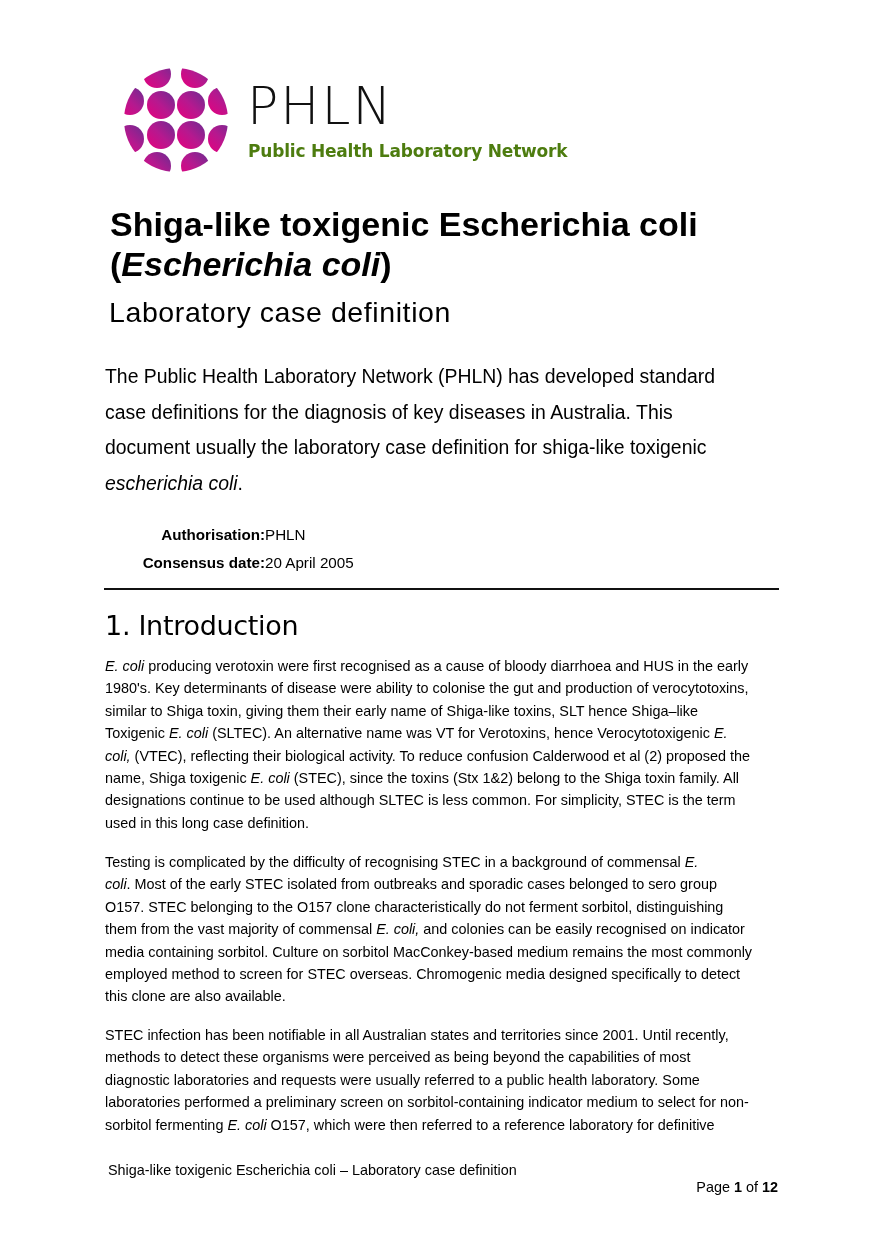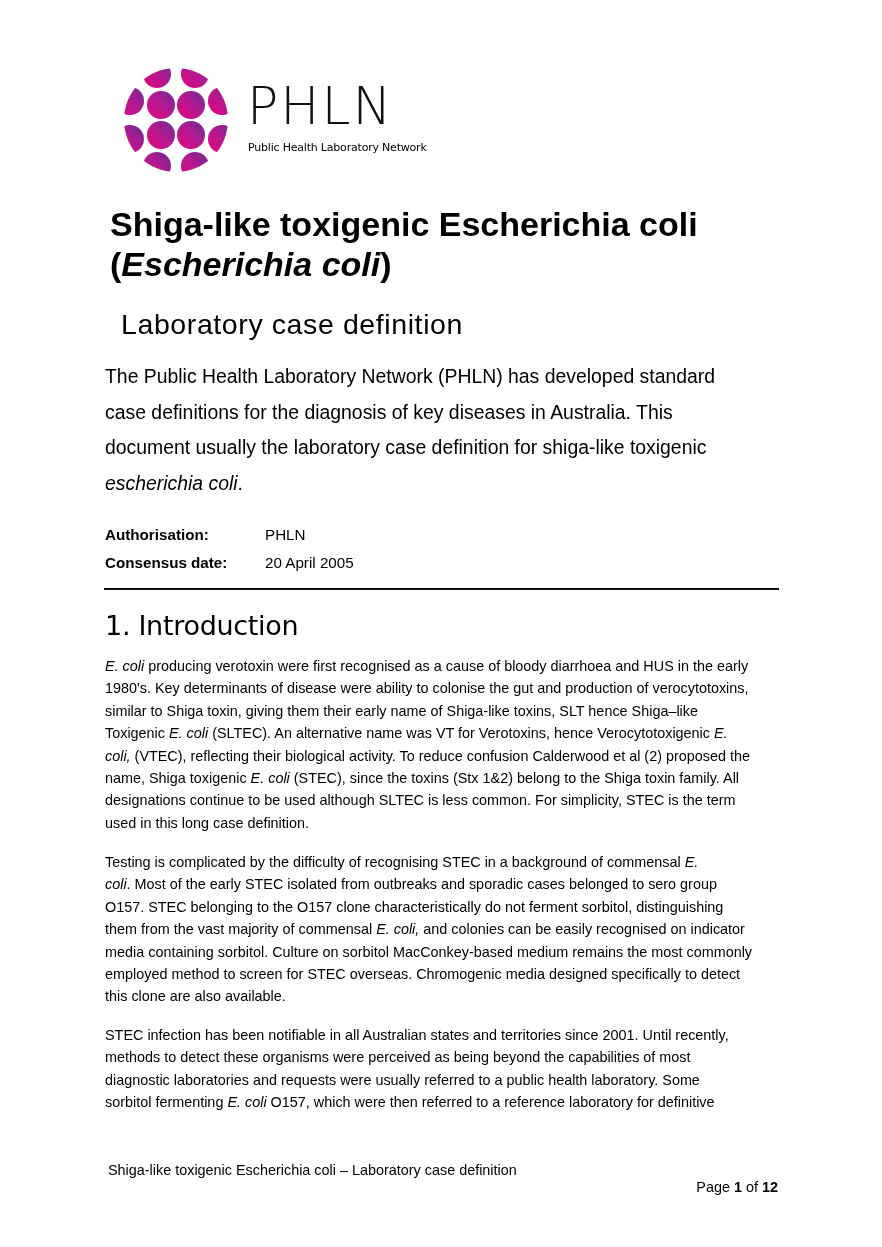--- a/index.html
+++ b/index.html
@@ -2,32 +2,32 @@
 <html><head>
 <meta charset="utf-8">
 <style>
   html, body { margin: 0; padding: 0; background: #ffffff; }
   body { width: 882px; height: 1247px; position: relative; overflow: hidden; color: #000; font-family: "Liberation Sans", sans-serif; }
   .page { position: absolute; left: 0; top: 0; width: 882px; height: 1247px; background: #fff; }
 
   .logo { position: absolute; left: 122px; top: 66px; width: 320px; height: 110px; }
   .logo-mark { position: absolute; left: 0; top: 0; width: 108px; height: 108px; }
   .logo-word { position: absolute; left: 125px; top: 14px; font-family: "DejaVu Sans", sans-serif; font-weight: 300; font-size: 52px; letter-spacing: 2px; color: #111; line-height: 1; }
-  .logo-sub { position: absolute; left: 126px; top: 75px; font-family: "DejaVu Sans", sans-serif; font-size: 11px; color: #000000; letter-spacing: -0.2px; white-space: nowrap; }
+  .logo-sub { position: absolute; left: 126px; top: 75px; font-family: "DejaVu Sans", sans-serif; font-size: 17px; color: #4d7c0f; letter-spacing: -0.2px; white-space: nowrap; font-weight: bold; }
 
   .title { position: absolute; left: 105px; top: 199px; width: 700px; font-weight: bold; font-size: 34px; line-height: 40px; margin: 5px; }
   .title .ital { font-style: italic; }
-  .subtitle { position: absolute; left: 105px; top: 291px; font-size: 28.5px; line-height: 34px; letter-spacing: 0.6px; margin: 16px; font-weight: normal; }
+  .subtitle { position: absolute; left: 105px; top: 291px; font-size: 28.5px; line-height: 34px; letter-spacing: 0.6px; margin: 4px; font-weight: normal; }
 
   .intro { position: absolute; left: 105px; top: 359px; width: 680px; font-size: 19.4px; line-height: 35.5px; margin: 0; }
   .intro i { font-style: italic; }
 
   .meta { position: absolute; left: 105px; top: 521px; font-size: 15.2px; line-height: 28px; }
   .meta-row { display: flex; }
-  .meta-label { width: 160px; font-weight: bold; }
+  .meta-label { width: 160px; font-weight: bold; text-align: right; }
 
   .rule { position: absolute; left: 104px; top: 588px; width: 675px; height: 0; border-top: 2px solid #111; }
 
   .section-heading { position: absolute; left: 105px; top: 608px; font-family: "DejaVu Sans", sans-serif; font-size: 27px; line-height: 36px; margin: 0; font-weight: normal; letter-spacing: -0.3px; }
 
   .para { position: absolute; left: 105px; width: 675px; font-size: 14.4px; line-height: 22.4px; margin: 0; }
   .para i { font-style: italic; }
   .p1 { top: 655px; }
   .p2 { top: 851px; }
   .p3 { top: 1024px; }
@@ -120,20 +120,21 @@
       <span class="ln">O157. STEC belonging to the O157 clone characteristically do not ferment sorbitol, distinguishing</span>
       <span class="ln">them from the vast majority of commensal <i>E. coli,</i> and colonies can be easily recognised on indicator</span>
       <span class="ln">media containing sorbitol. Culture on sorbitol MacConkey-based medium remains the most commonly</span>
       <span class="ln">employed method to screen for STEC overseas. Chromogenic media designed specifically to detect</span>
       <span class="ln">this clone are also available.</span>
     </p>
   <p class="para p3">
       <span class="ln">STEC infection has been notifiable in all Australian states and territories since 2001. Until recently,</span>
       <span class="ln">methods to detect these organisms were perceived as being beyond the capabilities of most</span>
       <span class="ln">diagnostic laboratories and requests were usually referred to a public health laboratory. Some</span>
+      <span class="ln">laboratories performed a preliminary screen on sorbitol-containing indicator medium to select for non-</span>
       <span class="ln">sorbitol fermenting <i>E. coli</i> O157, which were then referred to a reference laboratory for definitive</span>
     </p>
 
   <div class="footer-title">Shiga-like toxigenic Escherichia coli – Laboratory case definition</div>
   <div class="footer-page">
     <span>Page </span><b>1</b><span> of </span><b>12</b>
   </div>
 
 </div>
 

